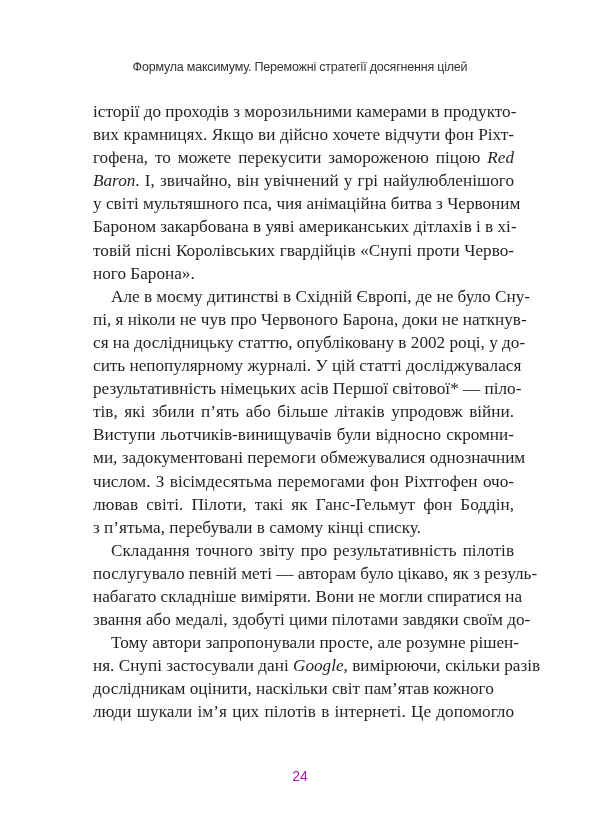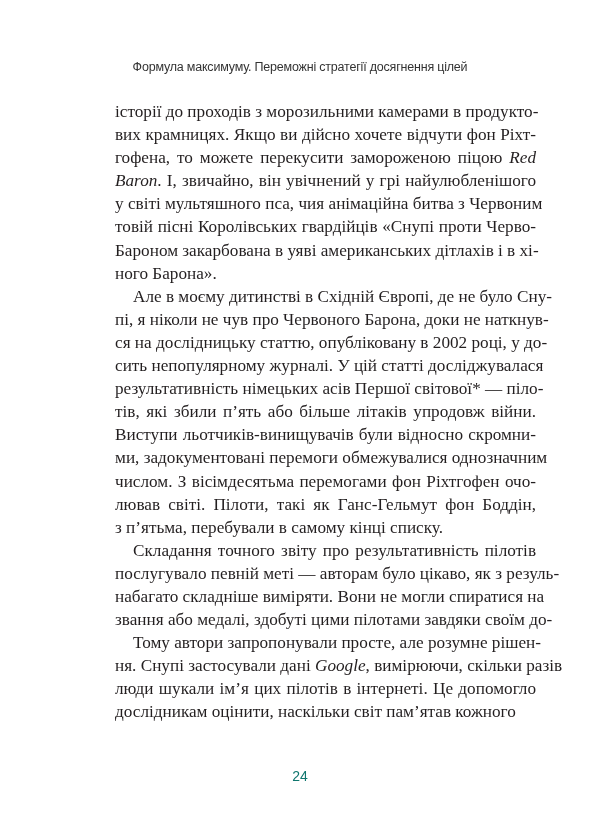--- a/index.html
+++ b/index.html
@@ -19,55 +19,54 @@
       letter-spacing: -0.2px;
       color: #333;
     }
     .text-block {
       position: absolute;
       top: 100px; left: 93px; width: 421px;
       font-family: "Liberation Serif", "DejaVu Serif", serif;
       font-size: 17.2px;
       line-height: 23.1px;
       color: #231f20;
-      margin-left: 22px;
     }
     .line {
       display: block;
       white-space: nowrap;
       text-align: justify;
       text-align-last: justify;
       height: 23.1px;
     }
     .line.last { text-align-last: left; }
     .line.indent { padding-left: 18px; }
     .line i { font-style: italic; }
     .page-number {
       position: absolute;
       top: 768px; left: 0; width: 600px;
       text-align: center;
       font-family: "Liberation Sans", "DejaVu Sans", sans-serif;
       font-size: 14px;
-      color: #0f766e;
+      color: #a21caf;
     }
   </style>
 </head>
 <body>
 
 <div class="running-head">Формула максимуму. Переможні стратегії досягнення цілей</div>
 
 <div class="text-block" id="text-block">
     <div>
       <span class="line"><span>історії до проходів з морозильними камерами в продукто-</span></span>
       <span class="line"><span>вих крамницях. Якщо ви дійсно хочете відчути фон Ріхт-</span></span>
       <span class="line"><span>гофена, то можете перекусити замороженою піцою </span><i>Red</i></span>
       <span class="line"><i>Baron</i><span>. І, звичайно, він увічнений у грі найулюбленішого</span></span>
       <span class="line"><span>у світі мультяшного пса, чия анімаційна битва з Червоним</span></span>
+      <span class="line"><span>Бароном закарбована в уяві американських дітлахів і в хі-</span></span>
       <span class="line"><span>товій пісні Королівських гвардійців «Снупі проти Черво-</span></span>
-      <span class="line"><span>Бароном закарбована в уяві американських дітлахів і в хі-</span></span>
       <span class="line last"><span>ного Барона».</span></span>
     </div>
     <div>
       <span class="line indent"><span>Але в моєму дитинстві в Східній Європі, де не було Сну-</span></span>
       <span class="line"><span>пі, я ніколи не чув про Червоного Барона, доки не наткнув-</span></span>
       <span class="line"><span>ся на дослідницьку статтю, опубліковану в 2002 році, у до-</span></span>
       <span class="line"><span>сить непопулярному журналі. У цій статті досліджувалася</span></span>
       <span class="line"><span>результативність німецьких асів Першої світової* — піло-</span></span>
       <span class="line"><span>тів, які збили п’ять або більше літаків упродовж війни.</span></span>
       <span class="line"><span>Виступи льотчиків-винищувачів були відносно скромни-</span></span>
@@ -78,18 +77,18 @@
     </div>
     <div>
       <span class="line indent"><span>Складання точного звіту про результативність пілотів</span></span>
       <span class="line"><span>послугувало певній меті — авторам було цікаво, як з резуль-</span></span>
       <span class="line"><span>набагато складніше виміряти. Вони не могли спиратися на</span></span>
       <span class="line"><span>звання або медалі, здобуті цими пілотами завдяки своїм до-</span></span>
     </div>
     <div>
       <span class="line indent"><span>Тому автори запропонували просте, але розумне рішен-</span></span>
       <span class="line"><span>ня. Снупі застосували дані </span><i>Google</i><span>, вимірюючи, скільки разів</span></span>
+      <span class="line last"><span>дослідникам оцінити, наскільки світ пам’ятав кожного</span></span>
       <span class="line"><span>люди шукали ім’я цих пілотів в інтернеті. Це допомогло</span></span>
-      <span class="line last"><span>дослідникам оцінити, наскільки світ пам’ятав кожного</span></span>
     </div>
   </div>
 
 <div class="page-number">24</div>
 
 </body></html>

